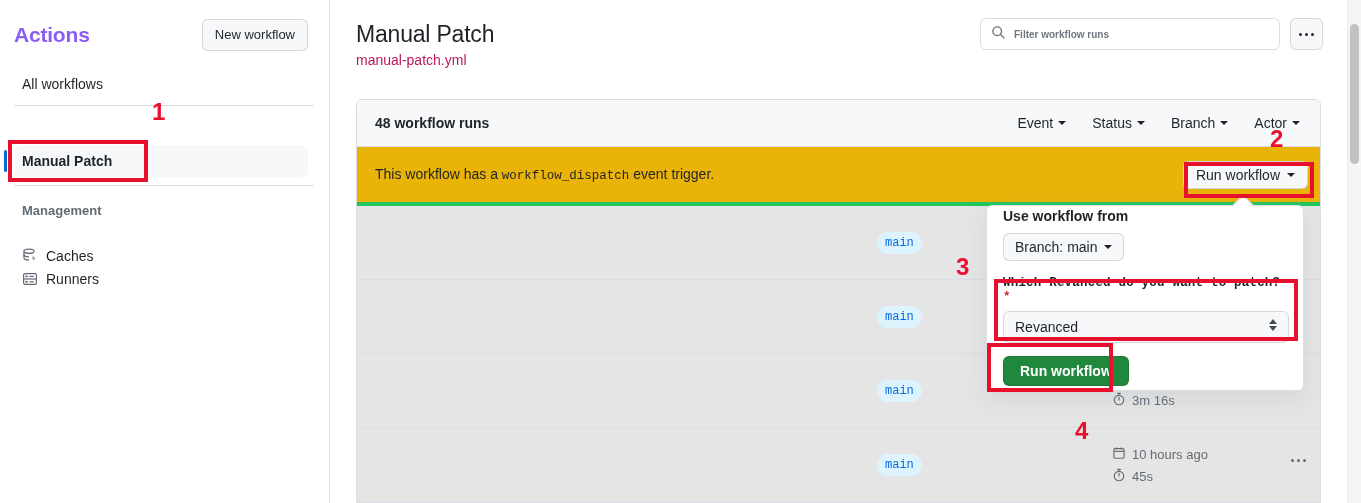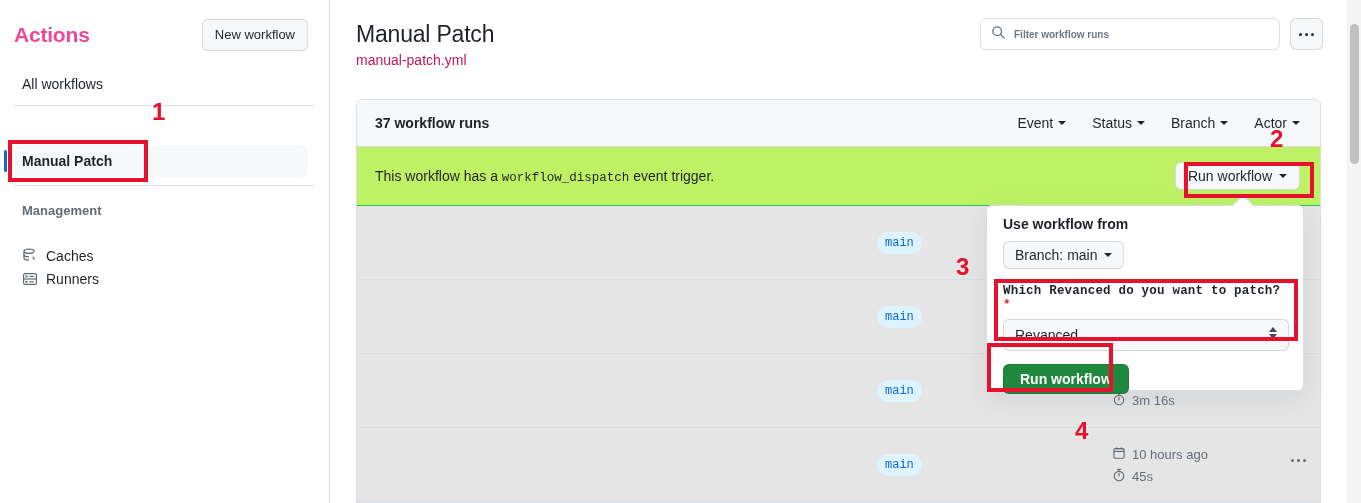--- a/index.html
+++ b/index.html
@@ -21,21 +21,21 @@
   
   .sidebar {
     position: absolute; left: 0; top: 0; width: 330px; height: 503px;
     background: #ffffff; border-right: 1px solid #d8dee4;
   }
   .sb-head {
     position: absolute; left: 0; top: 18px; width: 330px; height: 34px;
     display: flex; align-items: center; justify-content: space-between;
     padding: 0 22px 0 14px;
   }
-  .sb-title { font-size: 21px; font-weight: 700; color: #ec4899; letter-spacing: -0.2px; }
+  .sb-title { font-size: 21px; font-weight: 700; color: #8b5cf6; letter-spacing: -0.2px; }
   .new-wf-btn {
     font-size: 13px; color: #24292f; background:#f6f8fa;
     border: 1px solid rgba(27,31,36,0.15); border-radius: 6px;
     padding: 5px 12px; line-height: 20px; cursor: pointer; white-space: nowrap;
   }
   .sb-item {
     position: absolute; left: 14px; width: 294px; height: 32px;
     display: flex; align-items: center; gap: 8px;
     font-size: 14px; color: #1f2328; border-radius: 6px;
     padding: 0 8px; cursor: pointer;
@@ -100,22 +100,22 @@
     display:flex; align-items:center; padding: 0 20px 0 18px;
   }
   .runs-count { font-size:14px; font-weight:600; color:#1f2328; }
   .runs-filters { margin-left:auto; display:flex; align-items:center; gap: 26px; }
   .filter-btn {
     font-size:14px; color:#1f2328; cursor:pointer; display:flex; align-items:center; gap:5px;
   }
   .caret { width:0;height:0;border-left:4px solid transparent;border-right:4px solid transparent;border-top:4px solid #1f2328; display:block; }
 
   .dispatch-row {
-    position:relative; height:59px; background:#bef264; border-bottom:1px solid #22c55e;
-    display:flex; align-items:center; padding: 0 20px 0 18px;
+    position:relative; height:59px; background:#eab308; border-bottom:4px solid #22c55e;
+    display:flex; align-items:center; padding: 0 12px 0 18px;
   }
   .dispatch-text { font-size:14px; color:#1f2328; }
   .mono { font-family:"Liberation Mono", monospace; font-size:12.5px; }
   .run-wf-btn {
     margin-left:auto; display:flex; align-items:center; gap:7px;
     background:#f6f8fa; border:1px solid rgba(27,31,36,0.15); border-radius:6px;
     font-size:14px; color:#24292f; padding: 5px 12px; cursor:pointer; white-space:nowrap;
   }
 
   .run-row {
@@ -141,21 +141,21 @@
   .wf-panel {
     position:absolute; left: 986px; top: 205px; width: 318px; height: 186px;
     background:#fff; border:1px solid #d8dee4; border-radius:6px;
     box-shadow: 0 8px 24px rgba(140,149,159,0.2); z-index: 30;
   }
   .wf-panel::before {
     content:""; position:absolute; right: 52px; top:-8px; width:15px; height:15px;
     background:#fff; border-left:1px solid #d8dee4; border-top:1px solid #d8dee4;
     transform: rotate(45deg);
   }
-  .wf-panel-inner { position:relative; padding: 10px 16px 0 16px; }
+  .wf-panel-inner { position:relative; padding: 2px 16px 0 16px; }
   .wf-label { font-size:14px; font-weight:600; color:#1f2328; margin-bottom:9px; }
   .branch-select {
     display:inline-flex; align-items:center; gap:7px;
     background:#f6f8fa; border:1px solid rgba(27,31,36,0.15); border-radius:6px;
     font-size:14px; color:#24292f; padding:5px 11px; cursor:pointer;
   }
   .field-label {
     font-family:"Liberation Mono", monospace; font-size:12.5px; font-weight:700;
     color:#1f2328; margin-top:15px; margin-bottom:7px; letter-spacing:0.2px;
   }
@@ -273,21 +273,21 @@
 
     <div class="kebab-btn">
       <i></i>
       <i></i>
       <i></i>
     </div>
 
     <div class="runs-box">
 
       <div class="runs-header">
-        <div class="runs-count">37 workflow runs</div>
+        <div class="runs-count">48 workflow runs</div>
         <div class="runs-filters">
           <div class="filter-btn">
             <span>Event</span>
             <span class="caret"></span>
           </div>
           <div class="filter-btn">
             <span>Status</span>
             <span class="caret"></span>
           </div>
           <div class="filter-btn">

